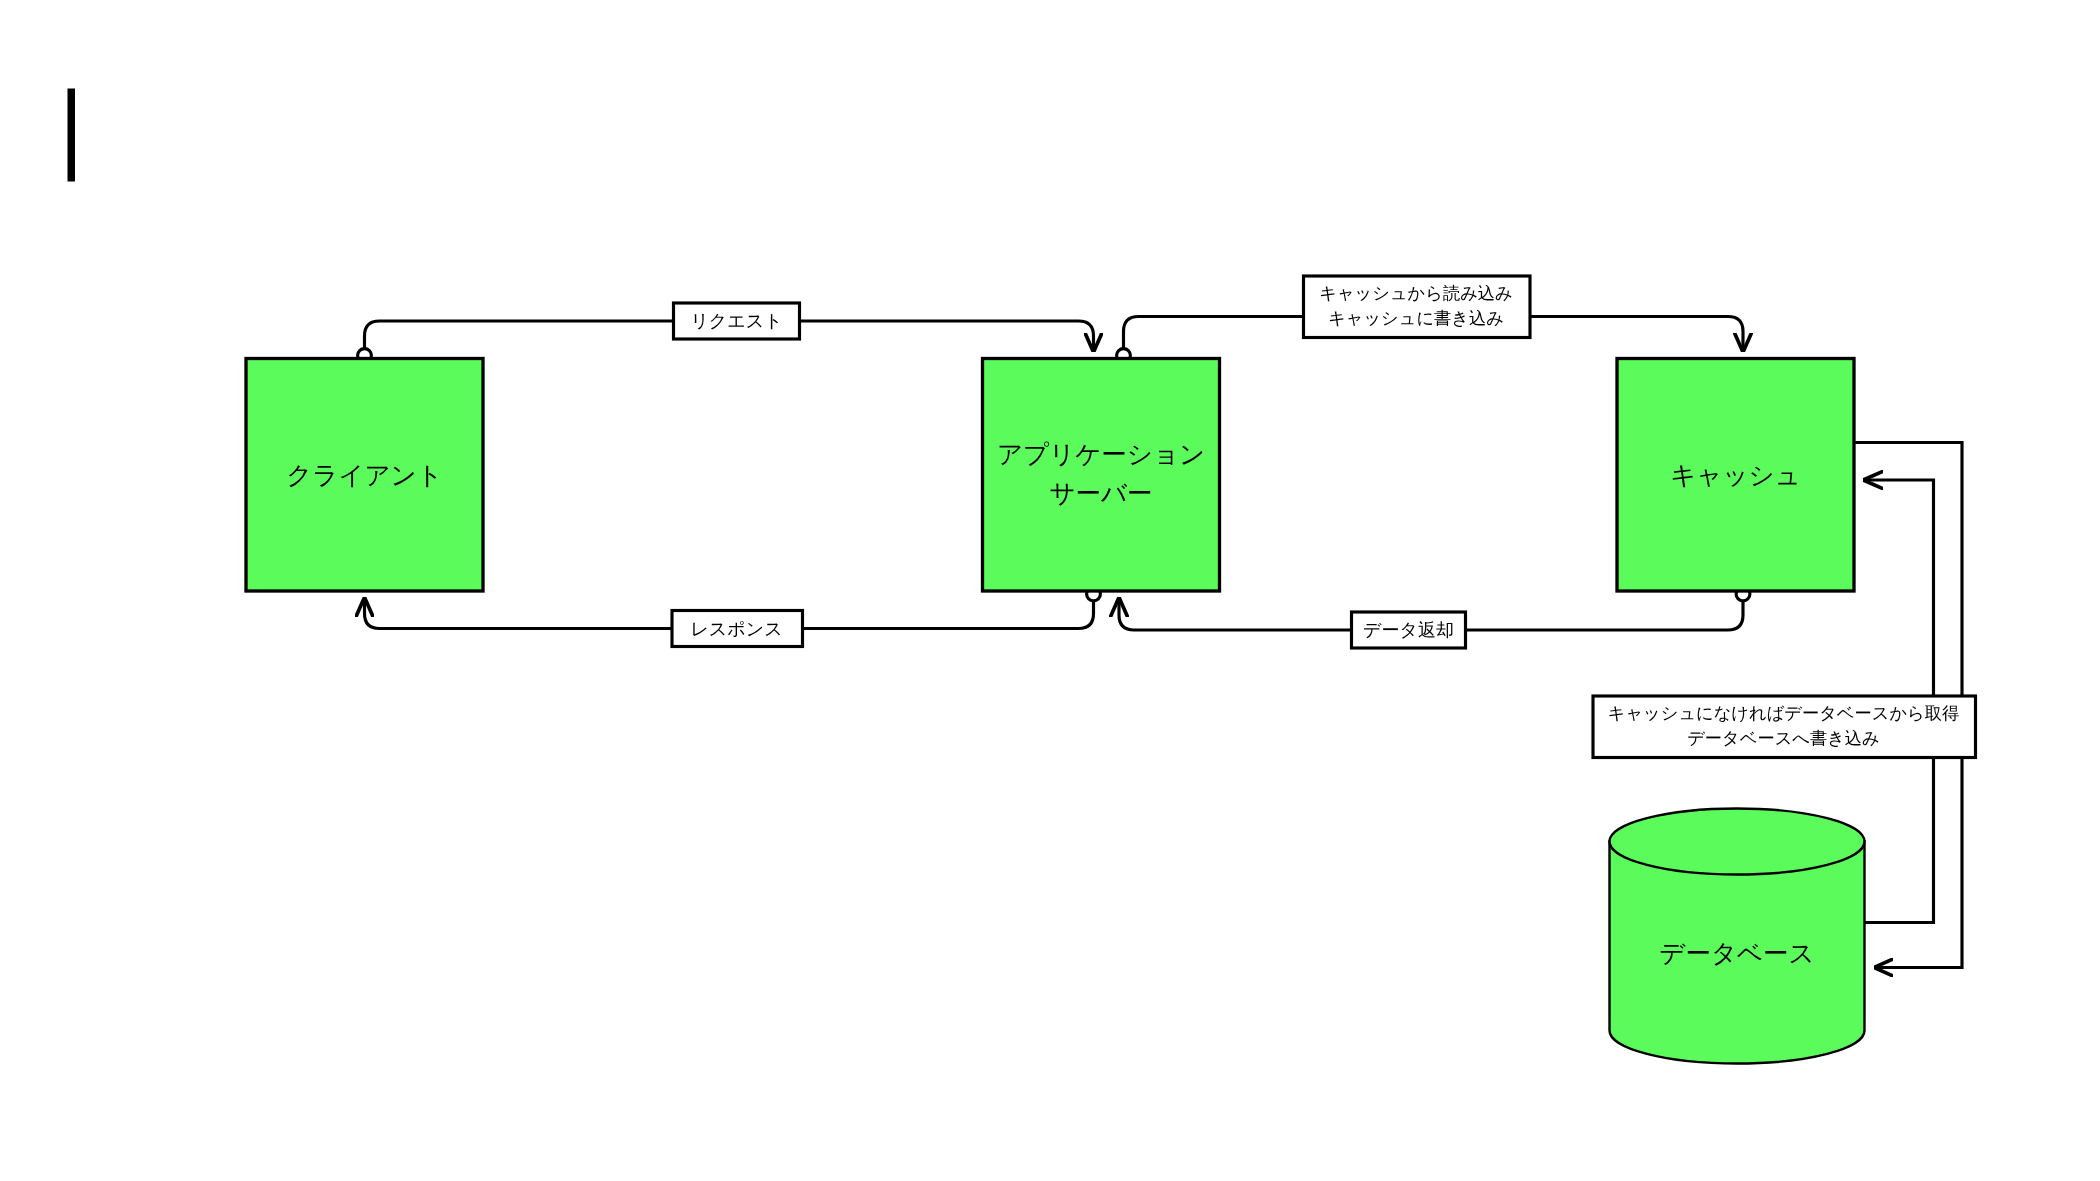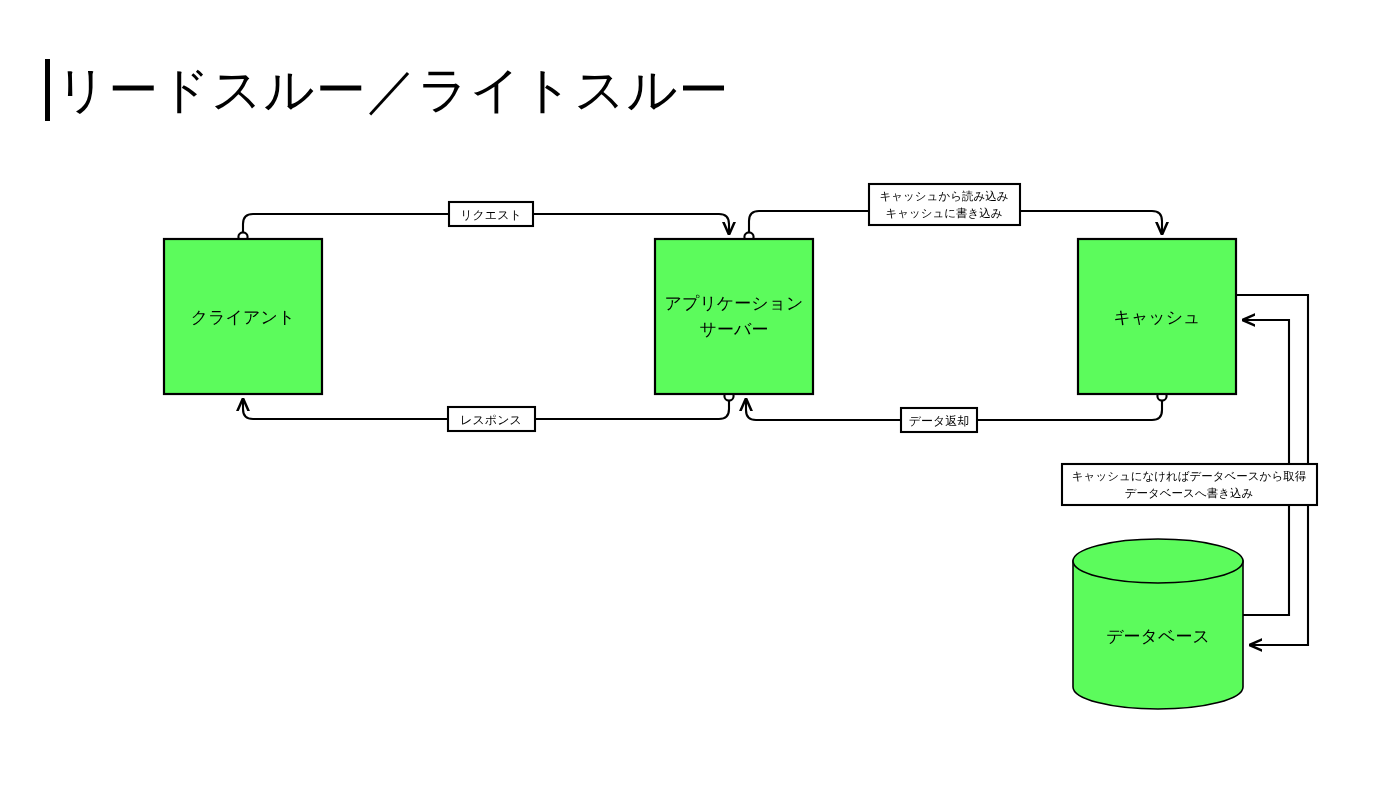--- a/index.html
+++ b/index.html
@@ -101,21 +101,20 @@
     font-size: 11.5px;
   }
 </style>
 </head>
 <body>
 
 <div id="slide">
 
   <div id="title-row">
     <div id="title-bar"></div>
-    <div id="title-text">リードスルー／ライトスルー</div>
   </div>
 
   <svg id="diagram" viewBox="0 0 1400 787">
 
     <defs>
       <marker id="arrow" viewBox="0 0 10 10" refX="9.4" refY="5" markerWidth="6.2" markerHeight="6.2" orient="auto-start-reverse">
         <path d="M 0 0.6 L 10 5 L 0 9.4" fill="none" stroke="#000000" stroke-width="1.9" stroke-linecap="round" stroke-linejoin="miter"></path>
       </marker>
     </defs>
 

